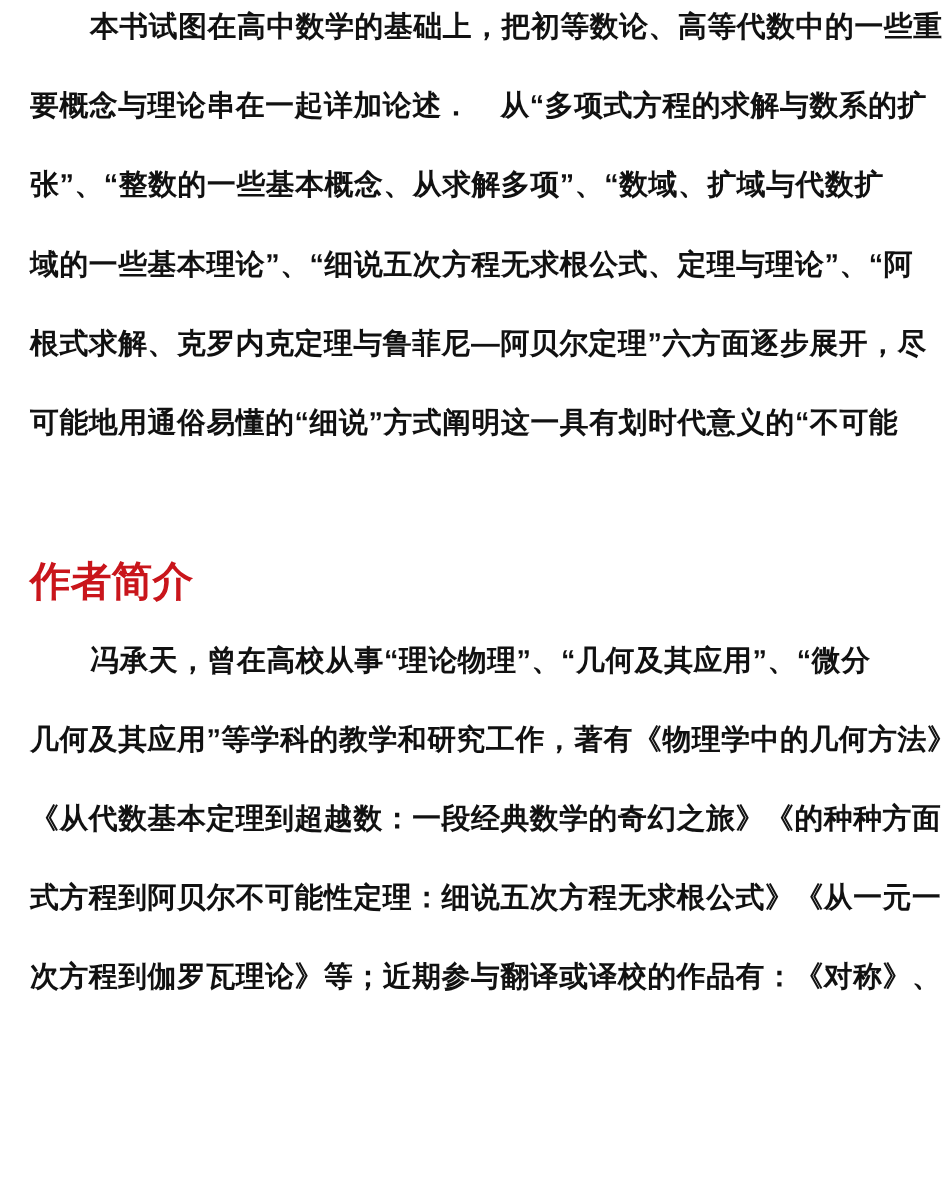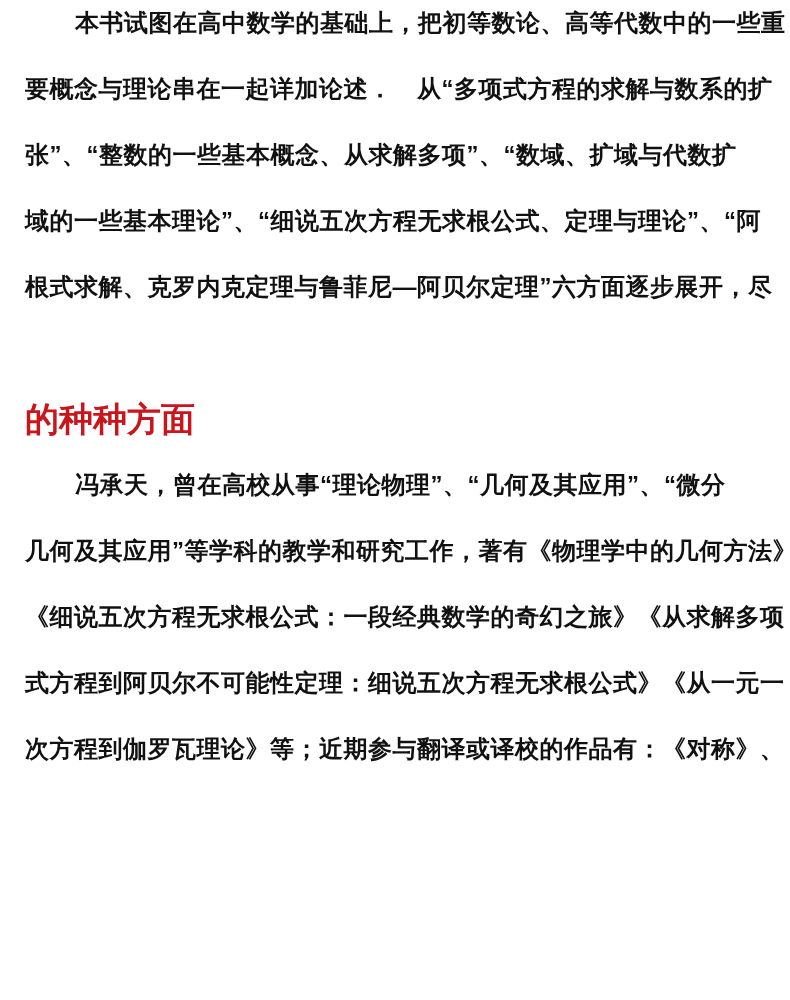--- a/index.html
+++ b/index.html
@@ -47,25 +47,26 @@
 <body style="--text-color: #111111; --heading-color: #c9151b; background: rgb(255, 255, 255);">
 
 <div class="content">
 
   <div class="para">
     <div class="line indent">本书试图在高中数学的基础上，把初等数论、高等代数中的一些重</div>
     <div class="line">要概念与理论串在一起详加论述．　从“多项式方程的求解与数系的扩</div>
     <div class="line">张”、“整数的一些基本概念、从求解多项”、“数域、扩域与代数扩</div>
     <div class="line">域的一些基本理论”、“细说五次方程无求根公式、定理与理论”、“阿</div>
     <div class="line">根式求解、克罗内克定理与鲁菲尼—阿贝尔定理”六方面逐步展开，尽</div>
+    <div class="line">可能地用通俗易懂的“细说”方式阐明这一具有划时代意义的“不可能</div>
   </div>
 
-  <h2 class="section-heading">的种种方面</h2>
+  <h2 class="section-heading">作者简介</h2>
 
   <div class="para">
     <div class="line indent">冯承天，曾在高校从事“理论物理”、“几何及其应用”、“微分</div>
     <div class="line">几何及其应用”等学科的教学和研究工作，著有《物理学中的几何方法》</div>
-    <div class="line">《细说五次方程无求根公式：一段经典数学的奇幻之旅》《从求解多项</div>
+    <div class="line">《从代数基本定理到超越数：一段经典数学的奇幻之旅》《的种种方面</div>
     <div class="line">式方程到阿贝尔不可能性定理：细说五次方程无求根公式》《从一元一</div>
     <div class="line">次方程到伽罗瓦理论》等；近期参与翻译或译校的作品有：《对称》、</div>
   </div>
 
 </div>
 
 </body></html>

